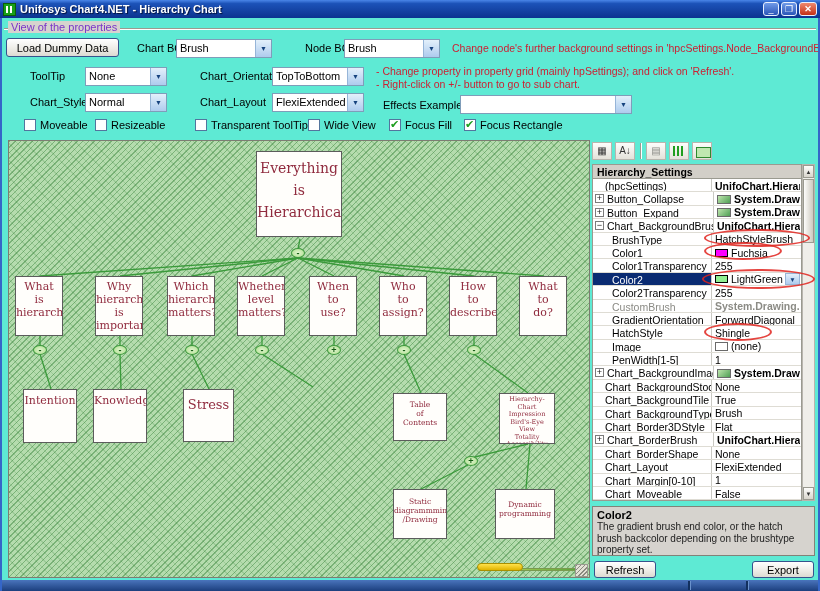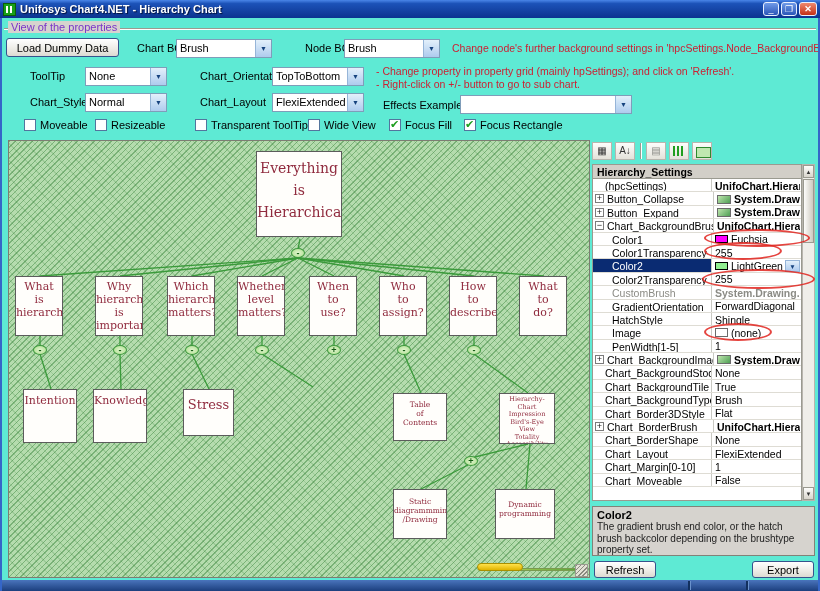--- a/index.html
+++ b/index.html
@@ -48,21 +48,21 @@
     overflow:hidden; }
   .conn { position:absolute; left:0; top:0; }
   .node { position:absolute; background:#fffefb; border:1px solid #5c5c5c; color:#902b3e;
     font-family:"DejaVu Serif", serif; text-align:center; word-spacing:300px; overflow:hidden; cursor:default;}
   .root { left:247px; top:10px; width:86px; height:86px; font-size:14px; line-height:22px; padding-top:5px; }
   .l2 { top:135px; width:48px; height:60px; font-size:11px; line-height:13px; padding-top:3px; }
   .p1{left:6px} .p2{left:86px} .p3{left:158px} .p4{left:228px}
   .p5{left:300px} .p6{left:370px} .p7{left:440px} .p8{left:510px}
   .n-int { left:14px;  top:248px; width:54px; height:54px; font-size:11px; padding-top:4px; }
   .n-kno { left:84px;  top:248px; width:54px; height:54px; font-size:11px; padding-top:4px; }
-  .n-str { left:174px; top:248px; width:51px; height:47px; font-size:13px; padding-top:7px; }
+  .n-str { left:174px; top:248px; width:51px; height:53px; font-size:13px; padding-top:7px; }
   .n-pov { left:272px; top:246px; width:63px; height:60px; font-size:13px; line-height:16px; padding-top:4px; }
   .n-toc { left:384px; top:252px; width:54px; height:48px; font-size:7.5px; line-height:9px; padding-top:6px; }
   .n-hc  { left:490px; top:252px; width:56px; height:51px; font-size:6.5px; line-height:7.5px; padding-top:2px; }
   .n-sta { left:384px; top:348px; width:54px; height:50px; font-size:7.5px; line-height:9px; padding-top:7px; }
   .n-dyn { left:486px; top:348px; width:60px; height:50px; font-size:7.5px; line-height:9px; padding-top:10px; }
   .xp { position:absolute; width:14px; height:10px; border-radius:50%; background:radial-gradient(#e2f6cf,#a8dc8a);
     border:1px solid #3f9a3f; color:#135c13; font-size:9px; font-weight:bold; line-height:8px; text-align:center; cursor:default;}
   .xp1{left:282px;top:107px} .xp2{left:24px;top:204px} .xp3{left:104px;top:204px}
   .xp4{left:176px;top:204px} .xp5{left:246px;top:204px} .xp6{left:318px;top:204px}
   .xp7{left:388px;top:204px} .xp8{left:458px;top:204px} .xp9{left:455px;top:315px}
@@ -335,20 +335,27 @@
         </div>
         <div class="grow">
           <span class="exp box">−</span>
           <span class="pname">Chart_BackgroundBrush</span>
           <span class="pval b">
             <span class="vt">UnifoChart.Hierarchy</span>
           </span>
         </div>
         <div class="grow">
           <span class="exp"></span>
+          <span class="pname child">BrushType</span>
+          <span class="pval">
+            <span class="vt">HatchStyleBrush</span>
+          </span>
+        </div>
+        <div class="grow">
+          <span class="exp"></span>
           <span class="pname child">Color1</span>
           <span class="pval">
             <i class="sw" style="background: rgb(255, 0, 255);"></i>
             <span class="vt">Fuchsia</span>
           </span>
         </div>
         <div class="grow">
           <span class="exp"></span>
           <span class="pname child">Color1Transparency</span>
           <span class="pval">

